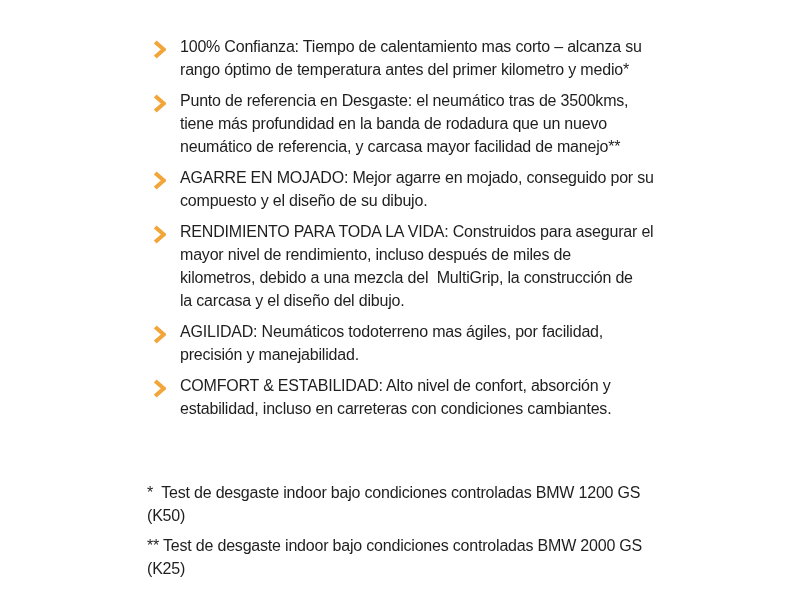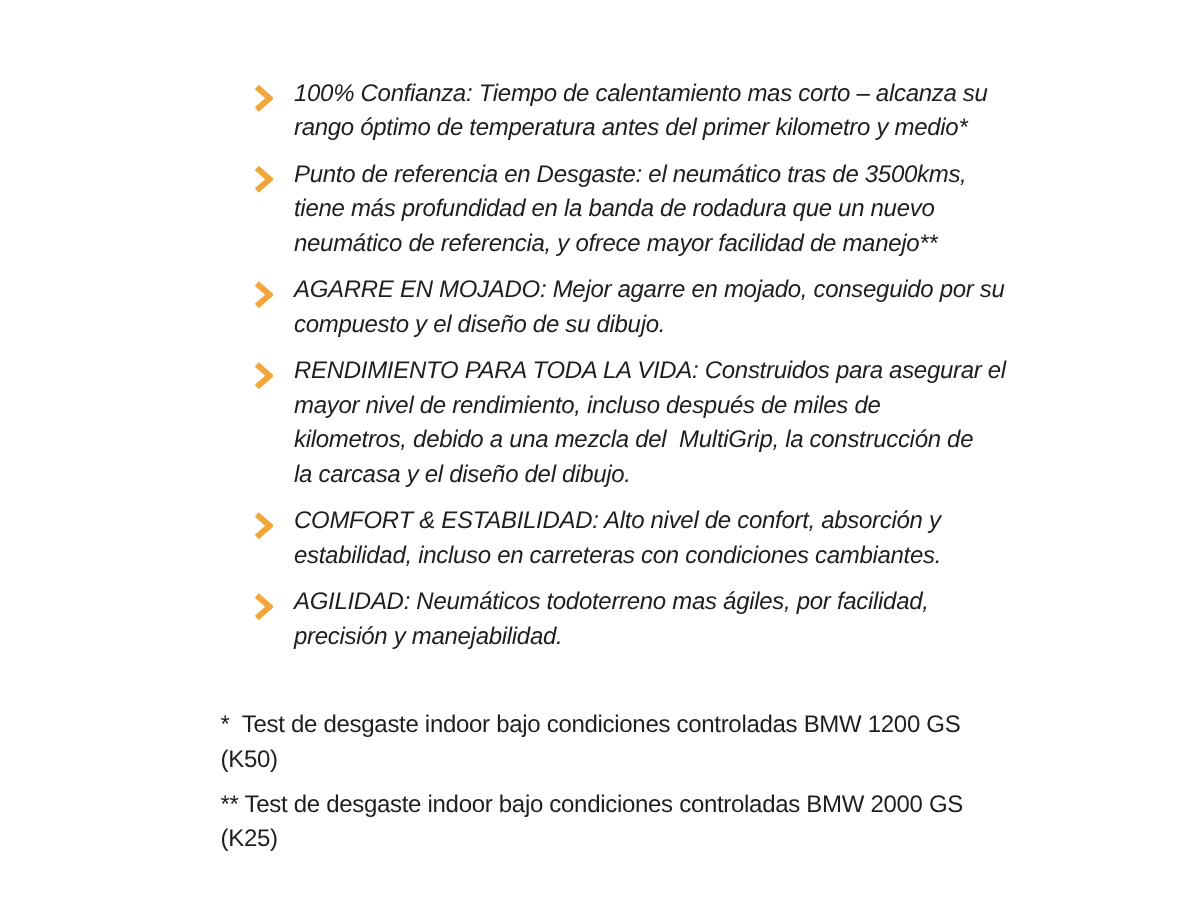--- a/index.html
+++ b/index.html
@@ -13,44 +13,43 @@
     color: #1e1e1e;
   }
   .content {
     position: absolute;
     left: 147px;
     top: 35px;
     width: 620px;
   }
   ul.benefits {
     list-style: none;
-    margin: 16px;
+    margin: 0;
     padding: 0 0 0 6px;
-    font-style: italic;
   }
   ul.benefits li {
     display: flex;
     align-items: flex-start;
     gap: 14px;
     margin: 0 0 8px 0;
   }
   .chev {
     flex: 0 0 13px;
     padding-top: 5px;
     line-height: 0;
   }
   .btext {
     margin: 0;
     font-size: 16px;
     line-height: 23px;
     letter-spacing: -0.2px;
     white-space: pre-wrap;
   }
   .footnotes {
-    margin-top: 36px;
+    margin-top: 61px;
   }
   .footnotes p {
     margin: 0 0 7px 0;
     font-size: 16px;
     line-height: 23px;
     letter-spacing: -0.2px;
     white-space: pre-wrap;
   }
 </style>
 </head>
@@ -68,21 +67,21 @@
 rango óptimo de temperatura antes del primer kilometro y medio*</p>
     </li>
     <li>
       <span class="chev">
         <svg width="13" height="19" viewBox="0 0 13 19">
             <path d="M2.2 2 L10.8 9.5 L2.2 17" fill="none" stroke="#F2A538" stroke-width="4" stroke-linejoin="miter"></path>
           </svg>
       </span>
       <p class="btext">Punto de referencia en Desgaste: el neumático tras de 3500kms,
 tiene más profundidad en la banda de rodadura que un nuevo
-neumático de referencia, y ofrece mayor facilidad de manejo**</p>
+neumático de referencia, y carcasa mayor facilidad de manejo**</p>
     </li>
     <li>
       <span class="chev">
         <svg width="13" height="19" viewBox="0 0 13 19">
             <path d="M2.2 2 L10.8 9.5 L2.2 17" fill="none" stroke="#F2A538" stroke-width="4" stroke-linejoin="miter"></path>
           </svg>
       </span>
       <p class="btext">AGARRE EN MOJADO: Mejor agarre en mojado, conseguido por su
 compuesto y el diseño de su dibujo.</p>
     </li>
@@ -96,31 +95,31 @@
 mayor nivel de rendimiento, incluso después de miles de
 kilometros, debido a una mezcla del  MultiGrip, la construcción de
 la carcasa y el diseño del dibujo.</p>
     </li>
     <li>
       <span class="chev">
         <svg width="13" height="19" viewBox="0 0 13 19">
             <path d="M2.2 2 L10.8 9.5 L2.2 17" fill="none" stroke="#F2A538" stroke-width="4" stroke-linejoin="miter"></path>
           </svg>
       </span>
-      <p class="btext">COMFORT &amp; ESTABILIDAD: Alto nivel de confort, absorción y
-estabilidad, incluso en carreteras con condiciones cambiantes.</p>
+      <p class="btext">AGILIDAD: Neumáticos todoterreno mas ágiles, por facilidad,
+precisión y manejabilidad.</p>
     </li>
     <li>
       <span class="chev">
         <svg width="13" height="19" viewBox="0 0 13 19">
             <path d="M2.2 2 L10.8 9.5 L2.2 17" fill="none" stroke="#F2A538" stroke-width="4" stroke-linejoin="miter"></path>
           </svg>
       </span>
-      <p class="btext">AGILIDAD: Neumáticos todoterreno mas ágiles, por facilidad,
-precisión y manejabilidad.</p>
+      <p class="btext">COMFORT &amp; ESTABILIDAD: Alto nivel de confort, absorción y
+estabilidad, incluso en carreteras con condiciones cambiantes.</p>
     </li>
   </ul>
 
   <div class="footnotes">
     <p>*  Test de desgaste indoor bajo condiciones controladas BMW 1200 GS
 (K50)</p>
     <p>** Test de desgaste indoor bajo condiciones controladas BMW 2000 GS
 (K25)</p>
   </div>
 </section>

